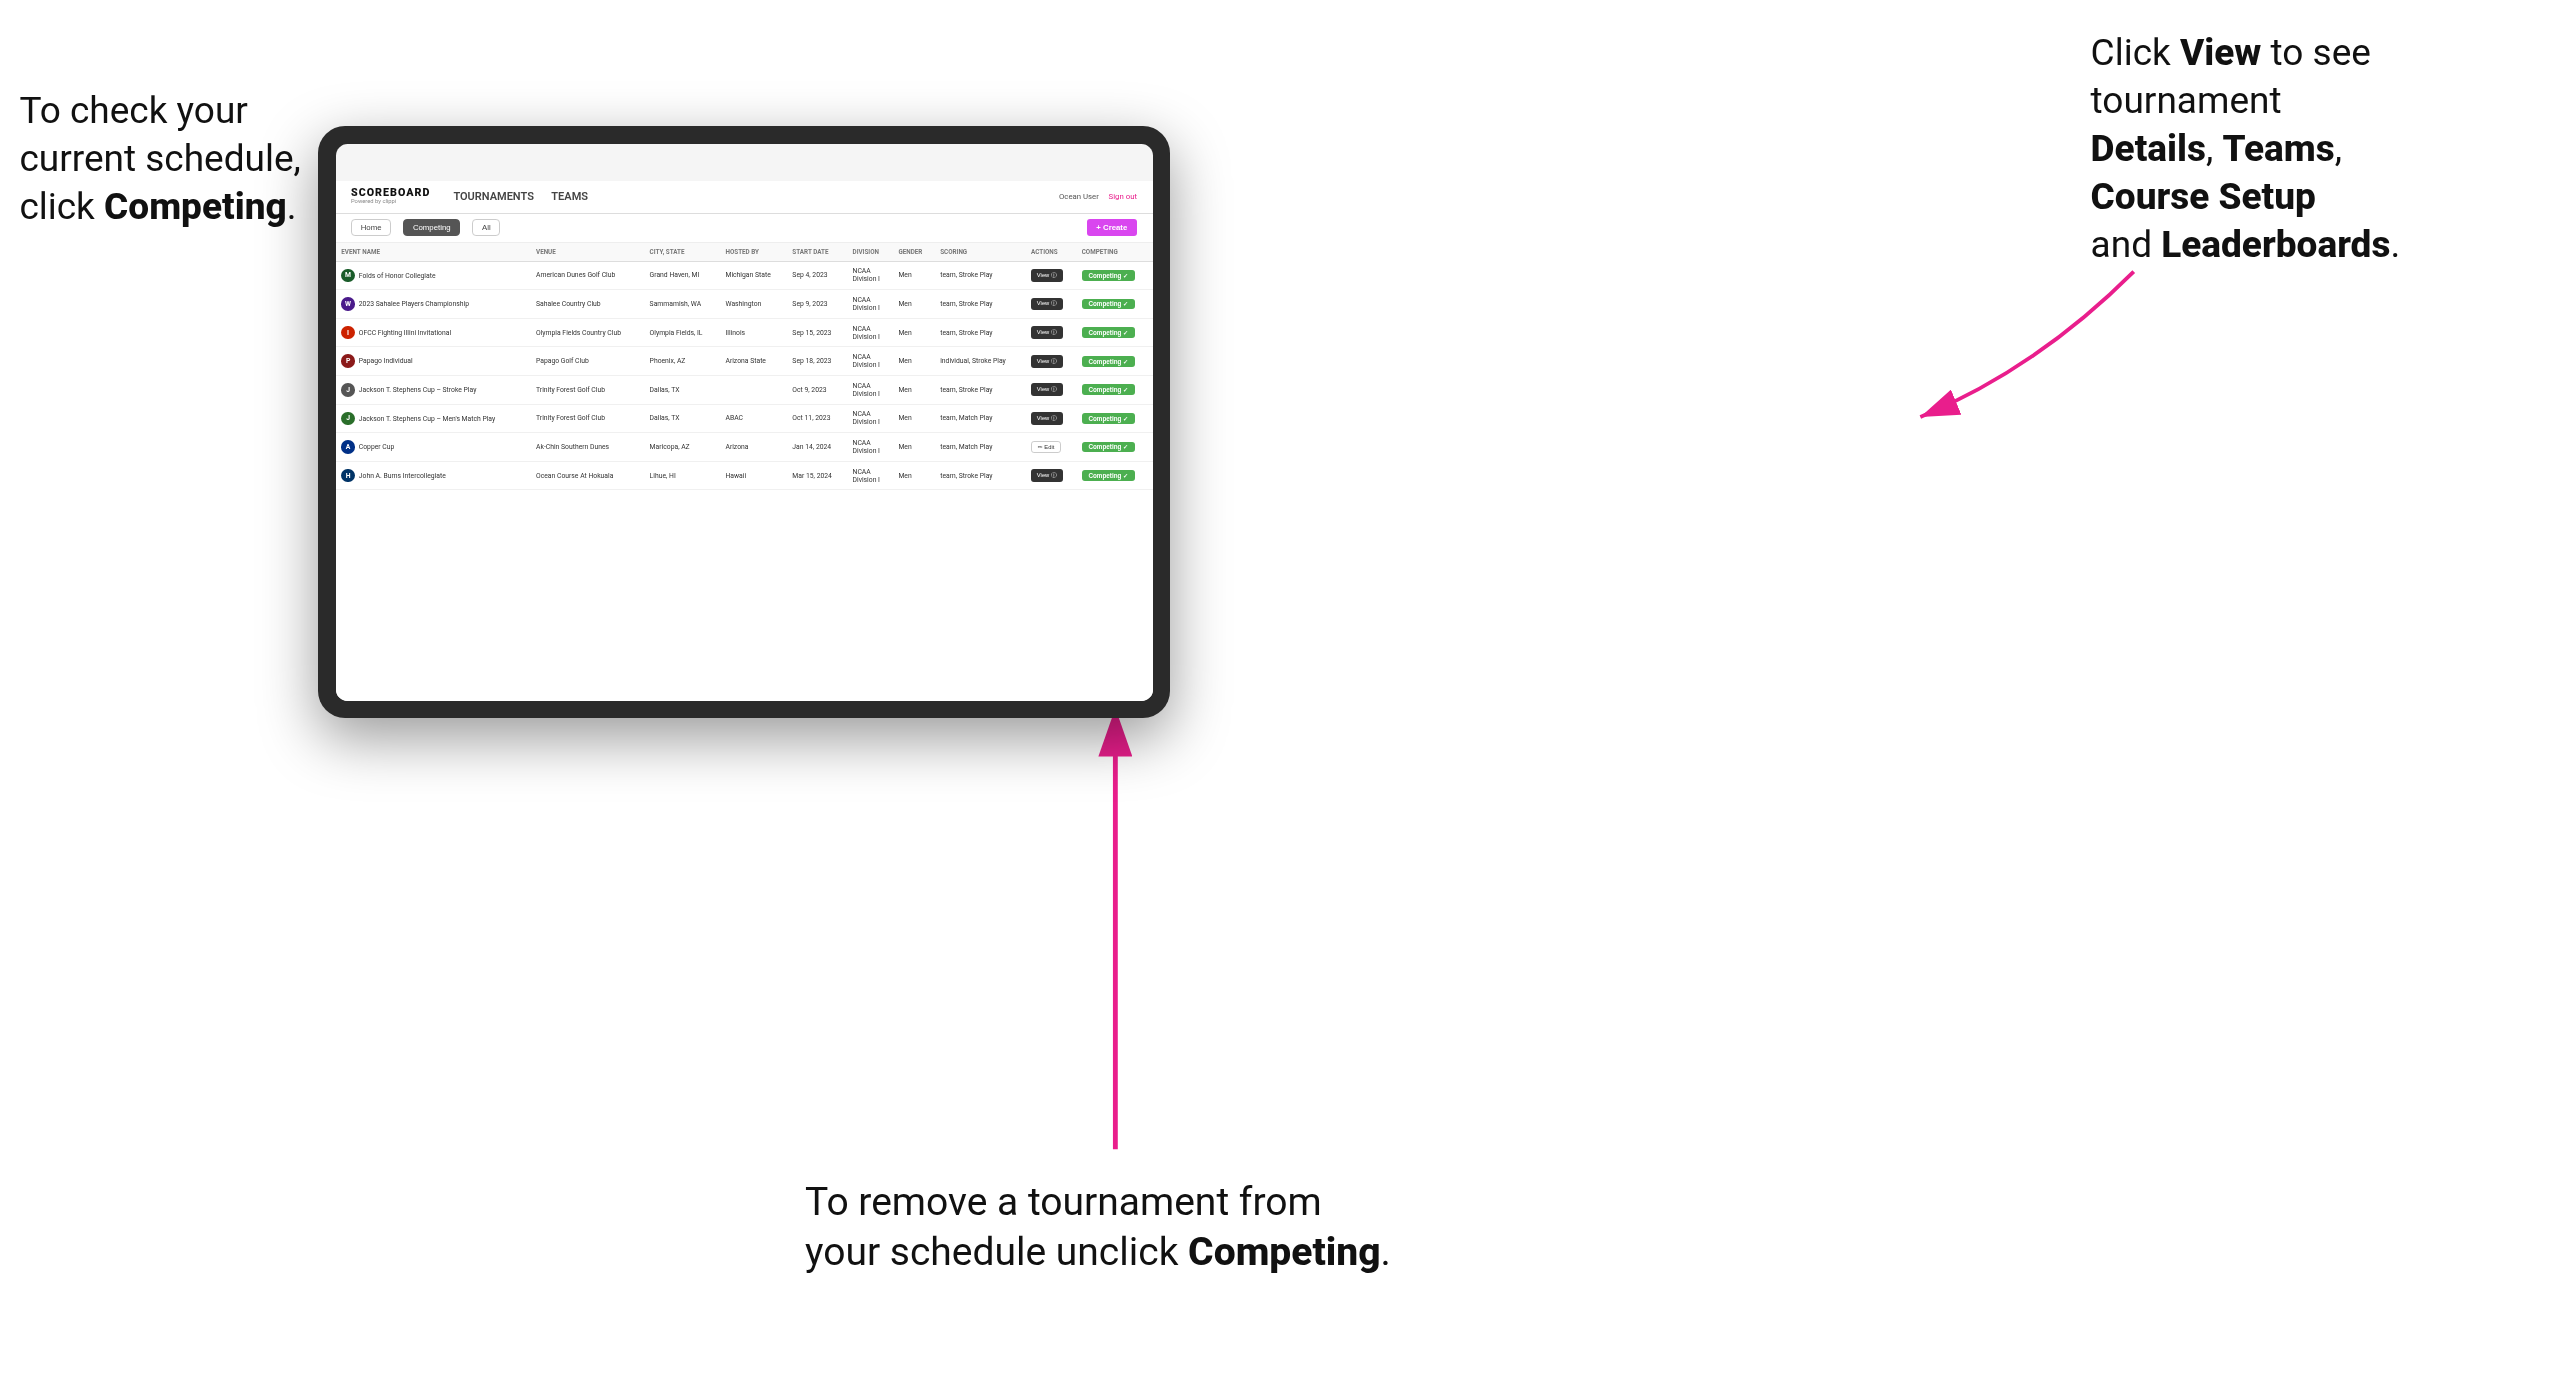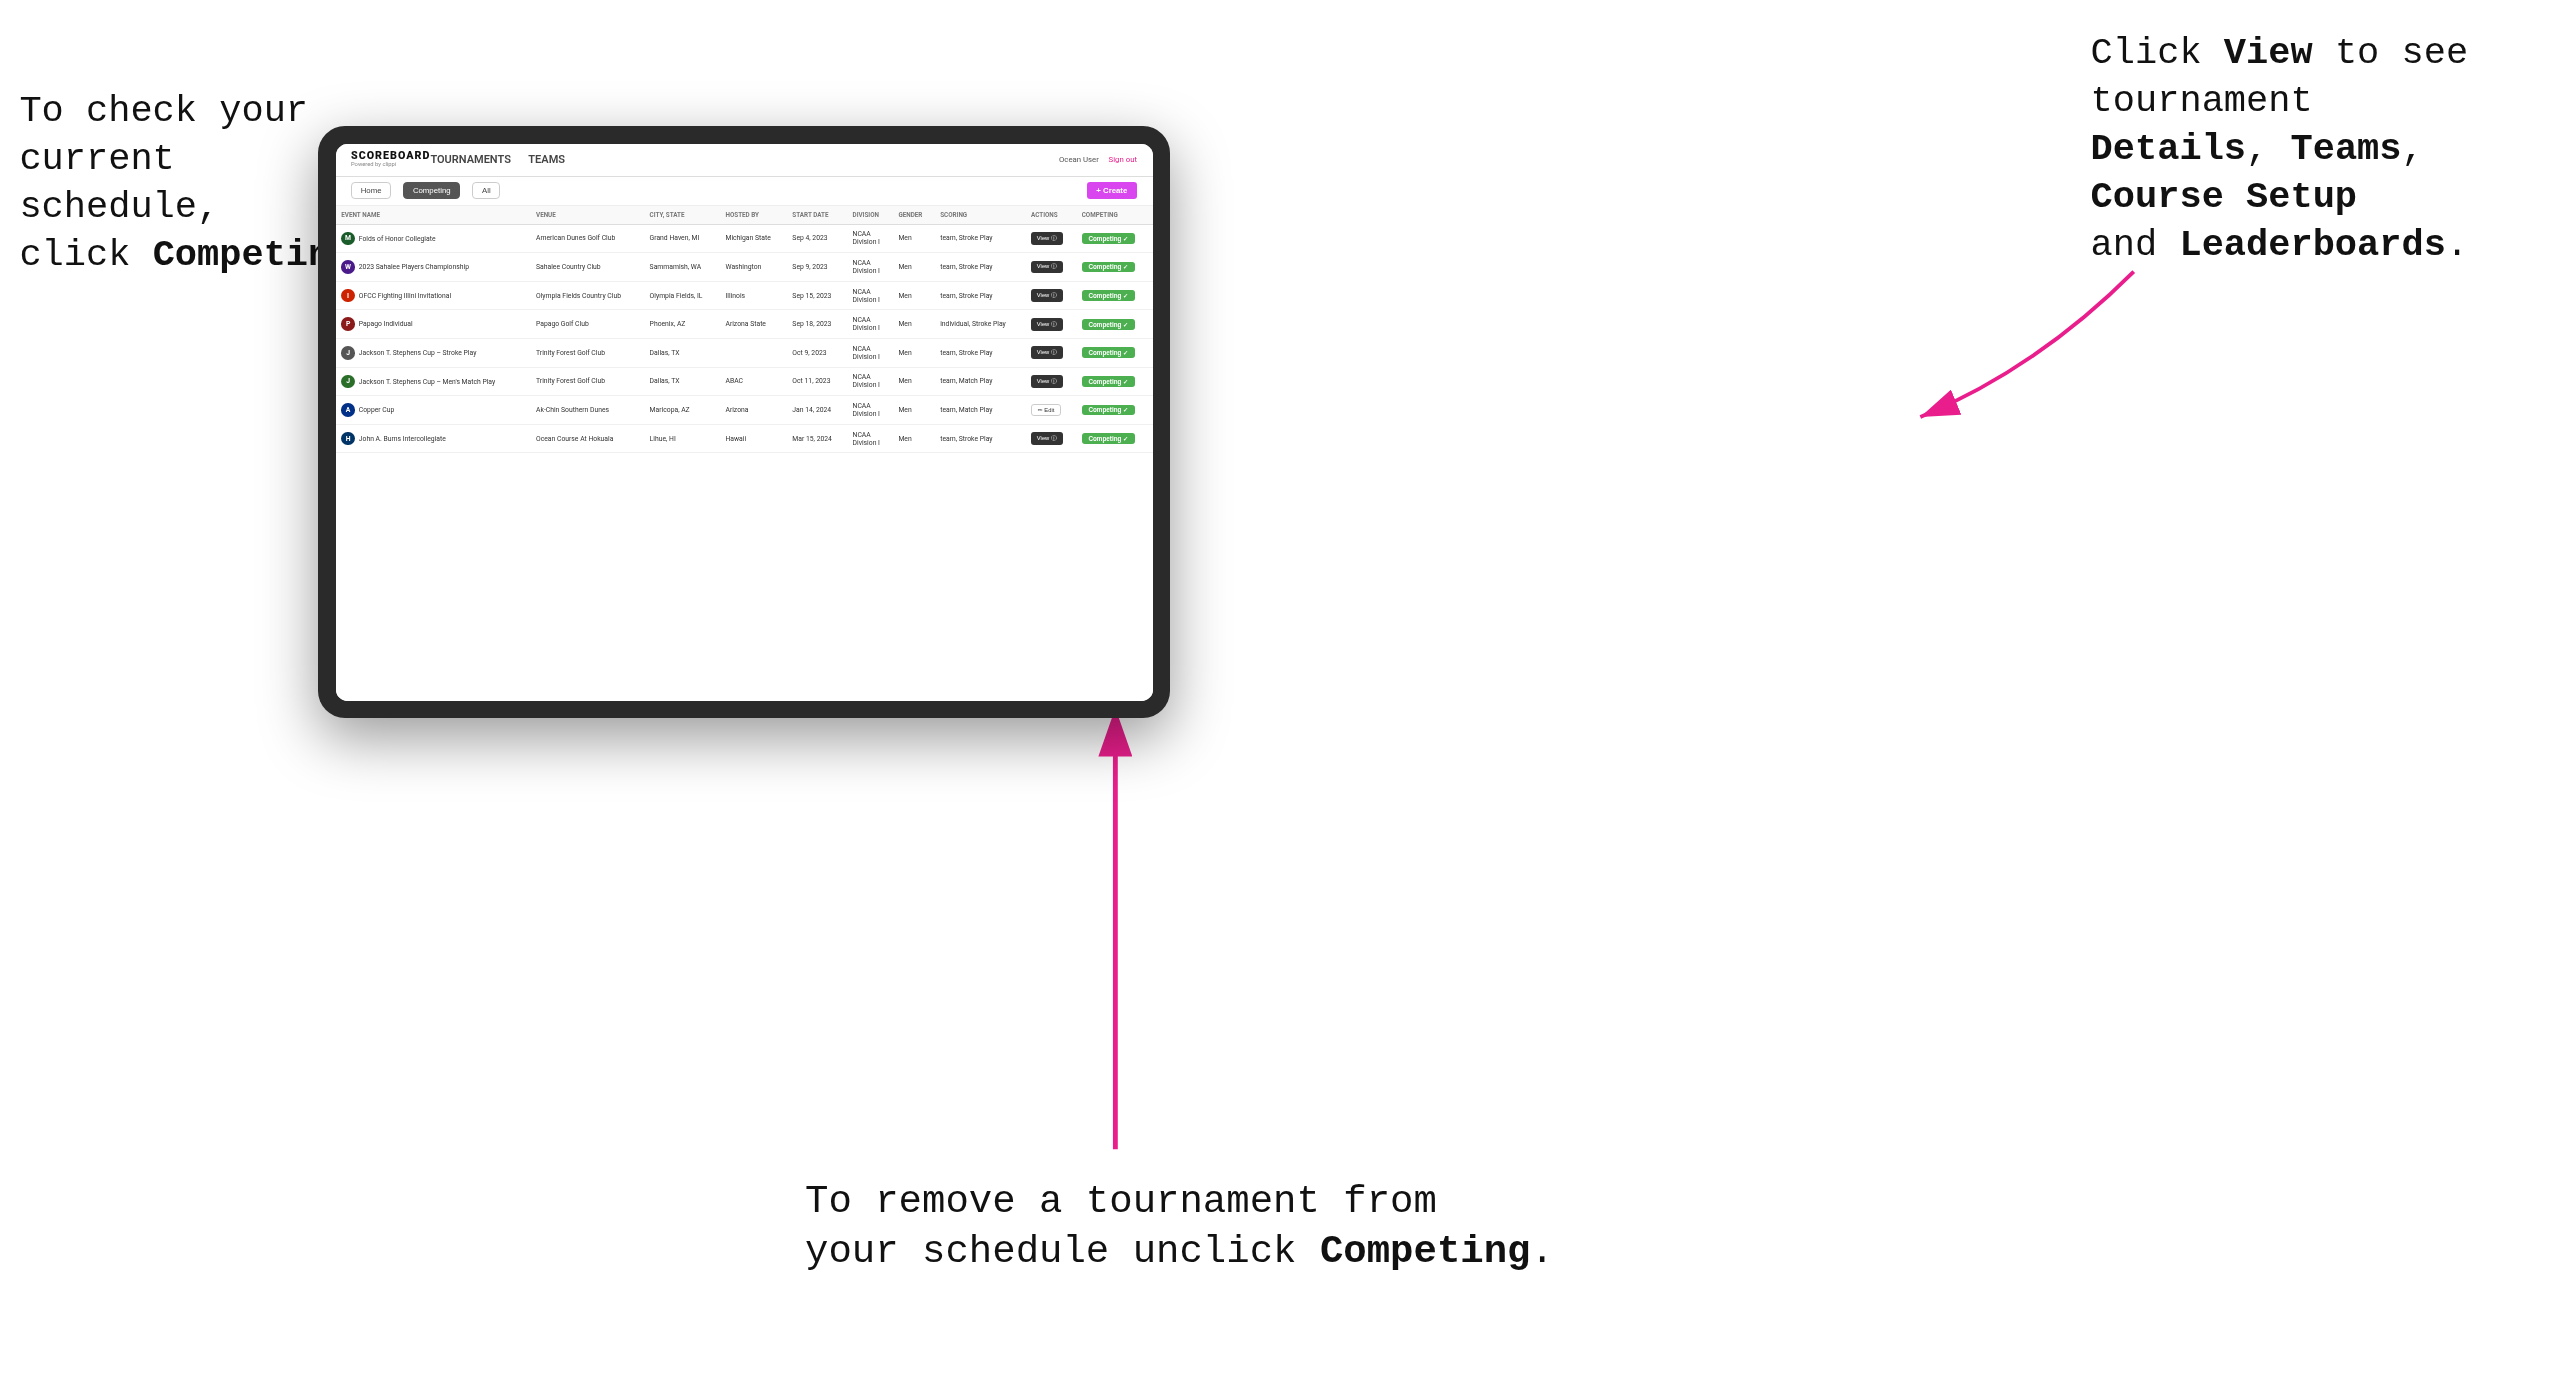--- a/index.html
+++ b/index.html
@@ -11,21 +11,20 @@
       position: relative;
       overflow: hidden;
     }
 
     
     .annotation {
       position: absolute;
       font-size: 37px;
       line-height: 1.3;
       color: #111;
-      font-family: Liberation Mono, monospace;
     }
     .annotation strong { font-weight: 800; }
 
     .annotation-top-left {
       top: 87px;
       left: 19.4px;
       width: 369px;
     }
     .annotation-top-right {
       top: 29px;
@@ -63,20 +62,22 @@
       flex-direction: column;
     }
 
     
     .nav-bar {
       background: #ffffff;
       display: flex;
       align-items: center;
       padding: 7.8px 15.5px;
       border-bottom: 1px solid #ddd;
+      gap: 23px;
+      margin-top: 37px;
     }
     .scoreboard-logo {
       display: flex;
       flex-direction: column;
       line-height: 1;
     }
     .scoreboard-logo .logo-title {
       font-size: 10.7px;
       font-weight: 900;
       letter-spacing: 1px;

